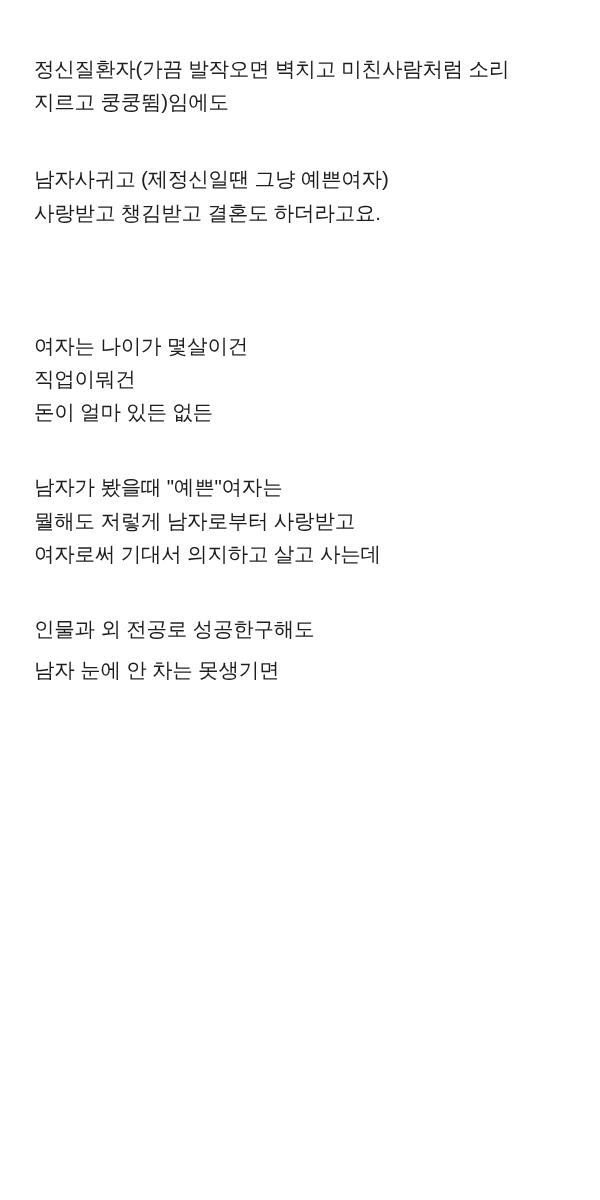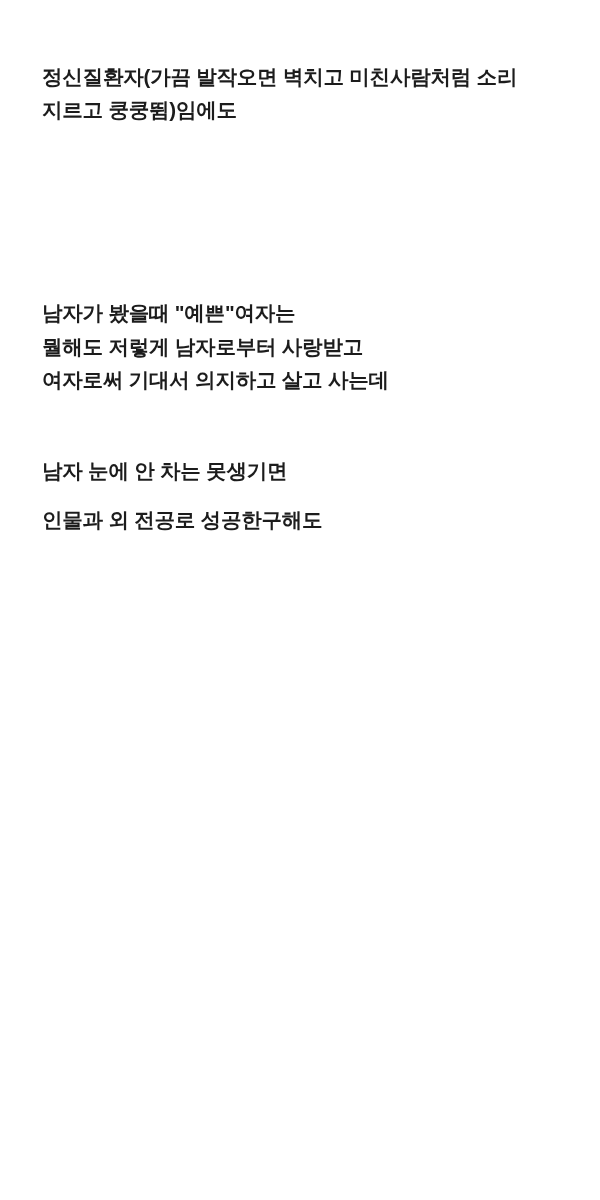--- a/index.html
+++ b/index.html
@@ -22,43 +22,47 @@
     padding: 44px 26px 0 26px;
   }
   .text-body {
     font-size: 20.5px;
     line-height: 1.62;
     color: #1c1c1c;
     letter-spacing: -0.2px;
     word-break: keep-all;
   }
   .para {
-    margin: 16px;
+    margin: 8px;
     white-space: pre-wrap;
-    font-weight: bold;
   }
   .gap {
     height: 28px;
   }
   .gap-small {
     height: 26px;
   }
 </style>
 </head>
 <body>
 
 <div class="page">
   <div class="text-body">
     <p class="para">정신질환자(가끔 발작오면 벽치고 미친사람처럼 소리
 지르고 쿵쿵뜀)임에도</p>
     <div class="gap"></div>
+    <p class="para">남자사귀고 (제정신일땐 그냥 예쁜여자)
+사랑받고 챙김받고 결혼도 하더라고요.</p>
     <div class="gap"></div>
     <div class="gap"></div>
     <div class="gap"></div>
+    <p class="para">여자는 나이가 몇살이건
+직업이뭐건
+돈이 얼마 있든 없든</p>
     <div class="gap-small"></div>
     <p class="para">남자가 봤을때 "예쁜"여자는
 뭘해도 저렇게 남자로부터 사랑받고
 여자로써 기대서 의지하고 살고 사는데</p>
     <div class="gap-small"></div>
+    <p class="para">인물과 외 전공로 성공한구해도</p>
     <p class="para">남자 눈에 안 차는 못생기면</p>
-    <p class="para">인물과 외 전공로 성공한구해도</p>
   </div>
 </div>
 
 </body></html>

